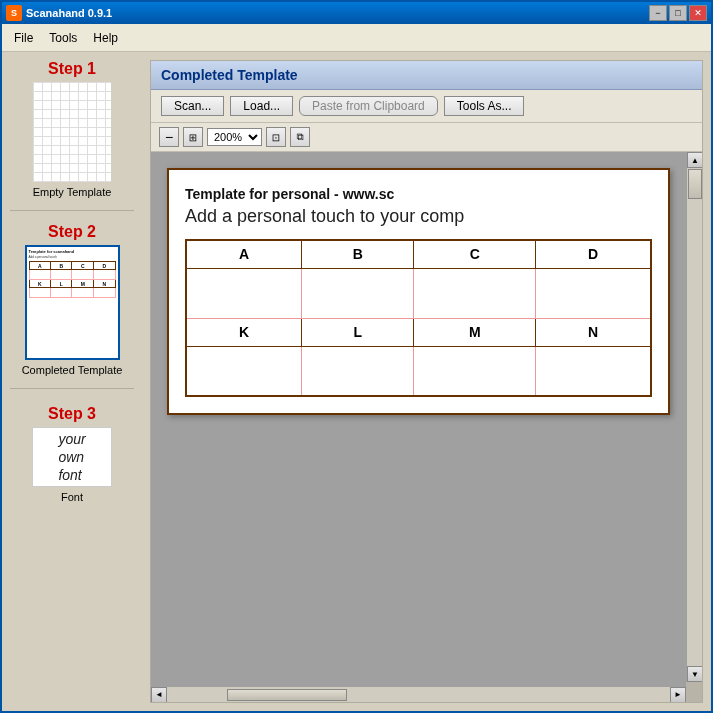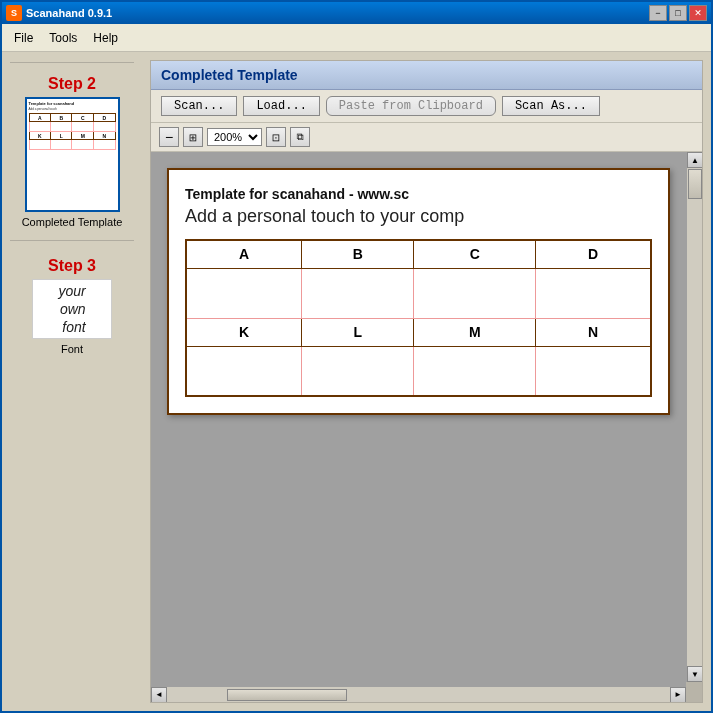--- a/index.html
+++ b/index.html
@@ -136,21 +136,21 @@
       align-items: center;
       justify-content: center;
       flex-direction: column;
     }
 
     .font-text {
       font-style: italic;
       font-size: 14px;
       color: #222;
       line-height: 1.3;
-      text-align: right;
+      text-align: left;
     }
 
     
     .content-area {
       flex: 1;
       display: flex;
       flex-direction: column;
       padding: 8px;
       overflow: hidden;
     }
@@ -182,21 +182,20 @@
       background: #e8e4d8;
     }
 
     .toolbar-btn {
       padding: 2px 12px;
       background: linear-gradient(to bottom, #f5f5f5, #ddd);
       border: 1px solid #888;
       font-size: 12px;
       cursor: pointer;
       min-width: 60px;
-      font-family: Liberation Mono, monospace;
     }
 
     .toolbar-btn.disabled {
       color: #888;
       background: linear-gradient(to bottom, #f0f0f0, #e0e0e0);
       cursor: default;
     }
 
     .preview-label {
       padding: 4px 10px;
@@ -432,20 +431,25 @@
   <div class="menubar">
     <span class="menu-item">File</span>
     <span class="menu-item">Tools</span>
     <span class="menu-item">Help</span>
   </div>
 
   <div class="main-layout">
 
     <div class="sidebar">
 
+      <div class="step-panel">
+        <div class="step-title">Step 1</div>
+        <div class="grid-lines"></div>
+        <div class="step-label">Empty Template</div>
+      </div>
 
       <div class="sidebar-divider"></div>
 
       <div class="step-panel">
         <div class="step-title">Step 2</div>
 
         <div style="width:95px;height:115px;background:white;border:2px solid #0054a6;overflow:hidden;position:relative;">
           <div style="background:white;padding:2px;">
             <div style="font-size:4px;font-weight:bold;color:#111;margin-bottom:1px;">Template for scanahand</div>
             <div style="font-size:3px;color:#333;margin-bottom:2px;">Add a personal touch</div>
@@ -500,21 +504,21 @@
 
     <div class="content-area">
       <div class="panel">
 
         <div class="panel-header">Completed Template</div>
 
         <div class="toolbar">
           <button class="toolbar-btn">Scan...</button>
           <button class="toolbar-btn">Load...</button>
           <button class="toolbar-btn disabled" style="min-width:130px;border-radius:6px;">Paste from Clipboard</button>
-          <button class="toolbar-btn">Scan As...</button>
+          <button class="toolbar-btn">Tools As...</button>
         </div>
 
 
         <div class="zoom-toolbar">
           <div class="zoom-btn">
             <span style="font-size:14px;line-height:1;">−</span>
           </div>
           <div class="zoom-btn">
             <span style="font-size:10px;">⊞</span>
           </div>
@@ -548,21 +552,21 @@
           <div class="horizontal-scrollbar">
             <div class="h-scroll-arrow">◄</div>
             <div class="h-scroll-track">
               <div class="h-scroll-thumb"></div>
             </div>
             <div class="h-scroll-arrow">►</div>
           </div>
 
           <div style="position:absolute;top:0;left:0;right:16px;bottom:16px;overflow:hidden;background:#a0a0a0;">
             <div class="template-doc">
-              <div class="template-title">Template for scanahand - www.sc</div>
+              <div class="template-title">Template for personal - www.sc</div>
               <div class="template-subtitle">Add a personal touch to your comp</div>
               <table class="letter-table">
                 <tbody>
                     <tr class="section-header">
                   <th>A</th>
                   <th>B</th>
                   <th>C</th>
                   <th>D</th>
                 </tr>
                 <tr class="cell-row">

